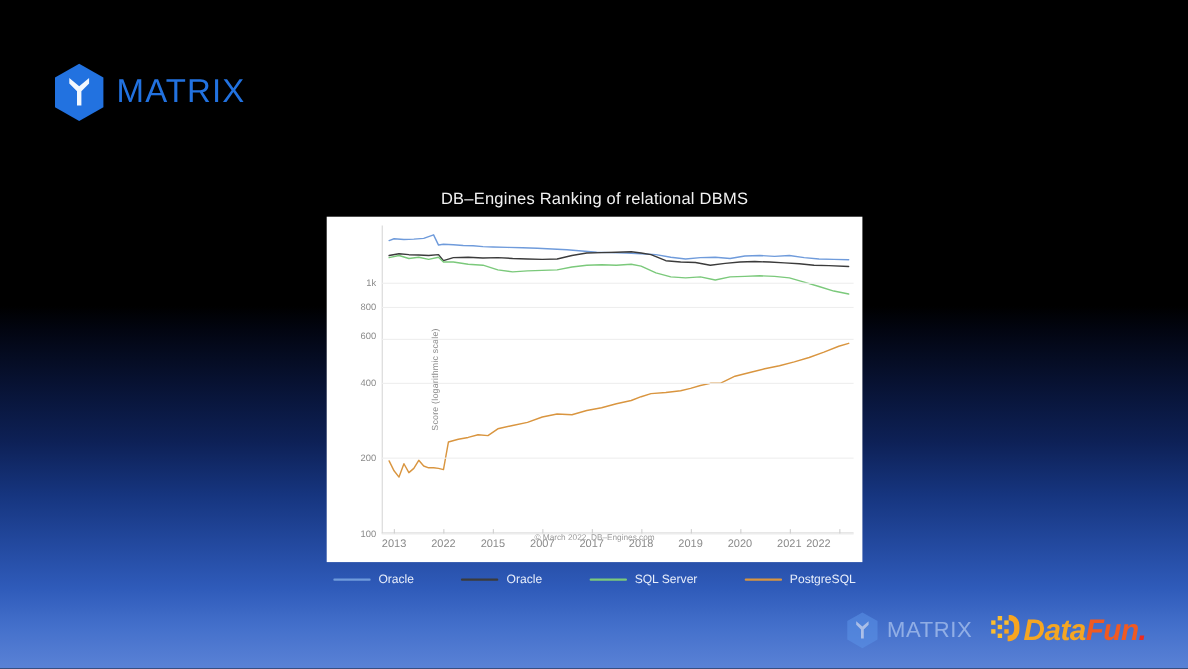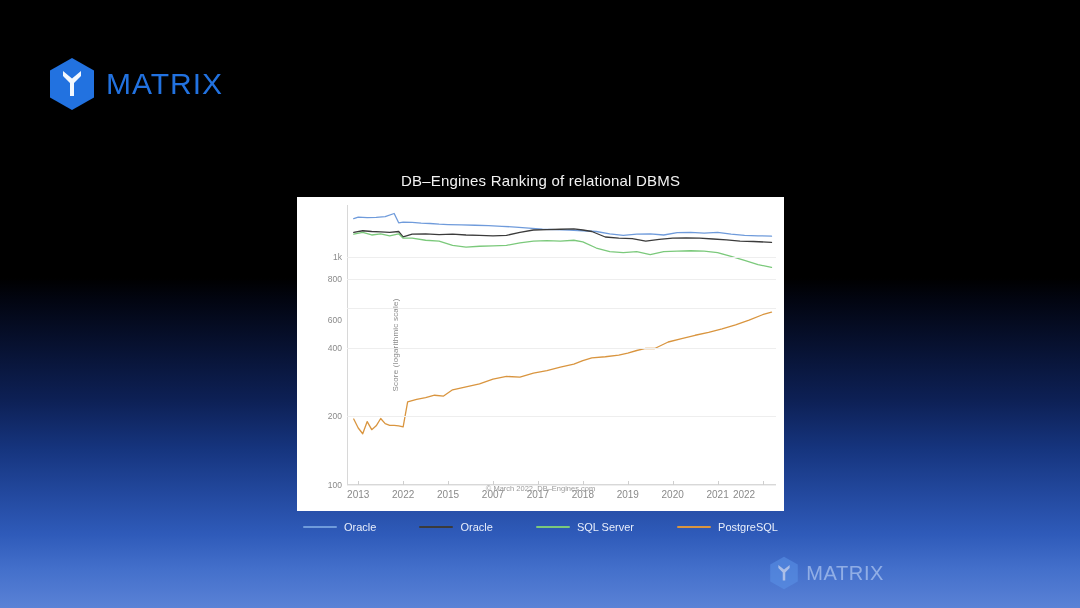--- a/index.html
+++ b/index.html
@@ -295,21 +295,21 @@
           <path d="M6.74 29.21 L15.72 27.28 L24.71 29.99 L33.69 28.82 L42.68 30.78 L51.66 28.82 L56.15 33.19 L65.14 33.19 L78.61 35.25 L92.09 36.08 L105.57 40.36 L119.04 42.13 L132.52 41.24 L145.99 40.80 L159.47 40.36 L172.95 37.77 L186.42 36.08 L199.90 35.67 L213.38 36.08 L226.85 35.25 L235.84 36.92 L249.31 43.02 L262.79 46.68 L276.27 47.62 L289.74 46.68 L303.22 49.52 L316.70 46.68 L330.17 46.22 L343.65 45.75 L357.13 46.22 L370.60 47.62 L384.08 51.46 L397.55 55.45 L411.03 59.61 L424.51 62.31" fill="none" stroke="#7bc97b" stroke-width="1.3" stroke-linejoin="round" stroke-linecap="round"></path>
           <path d="M6.74 214.00 L11.23 223.01 L15.72 228.73 L20.21 216.57 L24.71 224.69 L29.20 220.82 L33.69 213.49 L38.18 218.67 L42.68 220.28 L47.17 220.28 L51.66 220.82 L56.15 221.91 L60.64 196.83 L69.63 194.31 L78.61 192.66 L87.60 190.24 L96.58 191.04 L105.57 184.81 L119.04 181.84 L132.52 178.95 L145.99 174.10 L159.47 171.43 L172.95 172.09 L186.42 168.19 L199.90 165.67 L213.38 162.01 L226.85 159.06 L235.84 155.63 L244.82 152.86 L258.30 151.77 L271.77 150.17 L280.76 148.06 L289.74 145.50 L298.73 143.49 L307.71 143.49 L321.19 137.00 L334.66 133.58 L348.14 130.26 L361.62 127.48 L375.09 123.95 L388.57 119.96 L402.05 115.18 L415.52 109.74 L424.51 107.13" fill="none" stroke="#d9953f" stroke-width="1.3" stroke-linejoin="round" stroke-linecap="round"></path>
         </svg>
     <div class="gridline" style="top: 280px;"></div>
         <div class="ytick" style="top: 280px;">100</div>
         <div class="gridline" style="top: 211.498px;"></div>
         <div class="ytick" style="top: 211.498px;">200</div>
         <div class="gridline" style="top: 142.996px;"></div>
         <div class="ytick" style="top: 142.996px;">400</div>
         <div class="gridline" style="top: 102.925px;"></div>
-        <div class="ytick" style="top: 115px;">600</div>
+        <div class="ytick" style="top: 100px;">600</div>
         <div class="gridline" style="top: 74.4935px;"></div>
         <div class="ytick" style="top: 74.4935px;">800</div>
         <div class="gridline" style="top: 52.4408px;"></div>
         <div class="ytick" style="top: 52.4408px;">1k</div>
         <div class="xtick-label" style="left: 11.2304px;">2013</div>
         <div class="xtick-mark" style="left: 11.2304px;"></div>
         <div class="xtick-label" style="left: 56.1518px;">2022</div>
         <div class="xtick-mark" style="left: 56.1518px;"></div>
         <div class="xtick-label" style="left: 101.073px;">2015</div>
         <div class="xtick-mark" style="left: 101.073px;"></div>
@@ -354,15 +354,30 @@
     <div class="footer-matrix">
       <span class="hex-mark">
         <svg viewBox="0 0 48 54" width="30" height="34" aria-hidden="true">
           <polygon points="24,1 46,13.5 46,40.5 24,53 2,40.5 2,13.5" fill="#5b93e8"></polygon>
           <path d="M15,19 L22,26 L22,39 L26,39 L26,26 L33,19 L33,14 L24,21.5 L15,14 Z" fill="#ffffff"></path>
         </svg>
       </span>
       <span class="brand-word">MATRIX</span>
     </div>
 
+    <div class="footer-datafun">
+      <span class="df-dots">
+        <svg width="26" height="28" viewBox="0 0 26 28" aria-hidden="true">
+          <rect x="0" y="7" width="4" height="4" fill="#fdbe2e"></rect>
+          <rect x="6" y="3" width="4" height="4" fill="#fdbe2e"></rect>
+          <rect x="6" y="11" width="4" height="4" fill="#fdbe2e"></rect>
+          <rect x="0" y="15" width="4" height="4" fill="#fdbe2e"></rect>
+          <rect x="12" y="7" width="4" height="4" fill="#fdbe2e"></rect>
+          <rect x="6" y="19" width="4" height="4" fill="#fdbe2e"></rect>
+          <rect x="12" y="15" width="4" height="4" fill="#f7a521"></rect>
+          <path d="M16,2 C24,2 26,8 26,14 C26,21 22,26 15,26 L15,21 C20,21 21,18 21,14 C21,9 20,7 16,7 Z" fill="#f7a521"></path>
+        </svg>
+      </span>
+      <span class="df-word"><span class="df-data">Data</span><span class="df-fun">Fun</span><span class="df-dot">.</span></span>
+    </div>
   </div>
 
 </div>
 
 </body></html>

